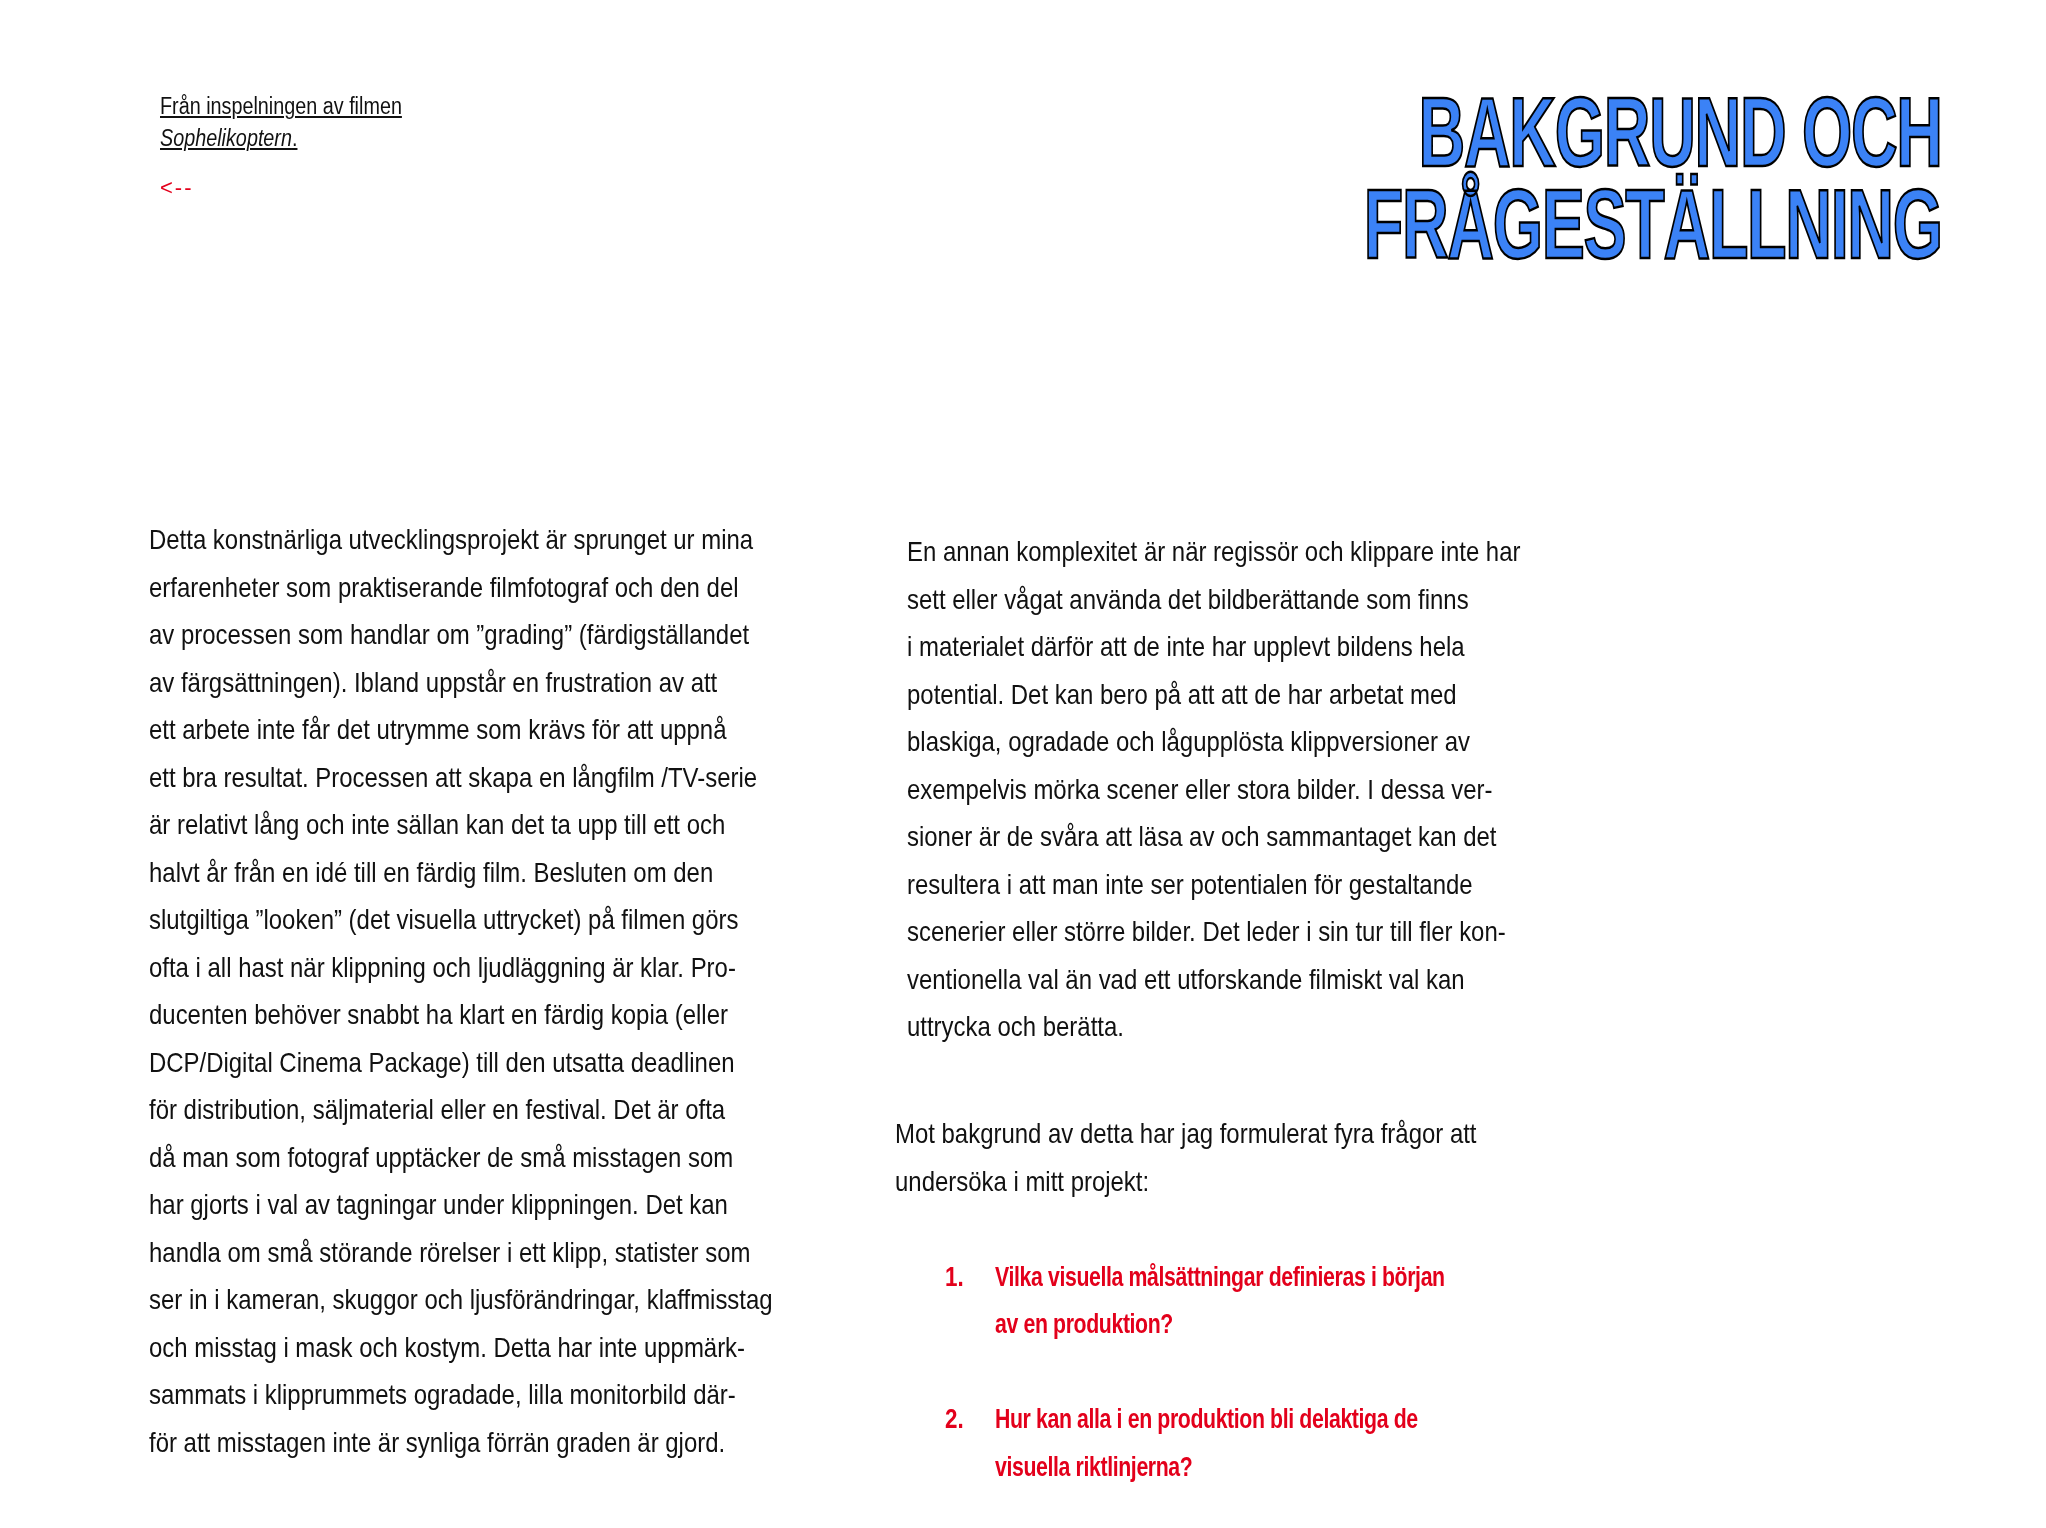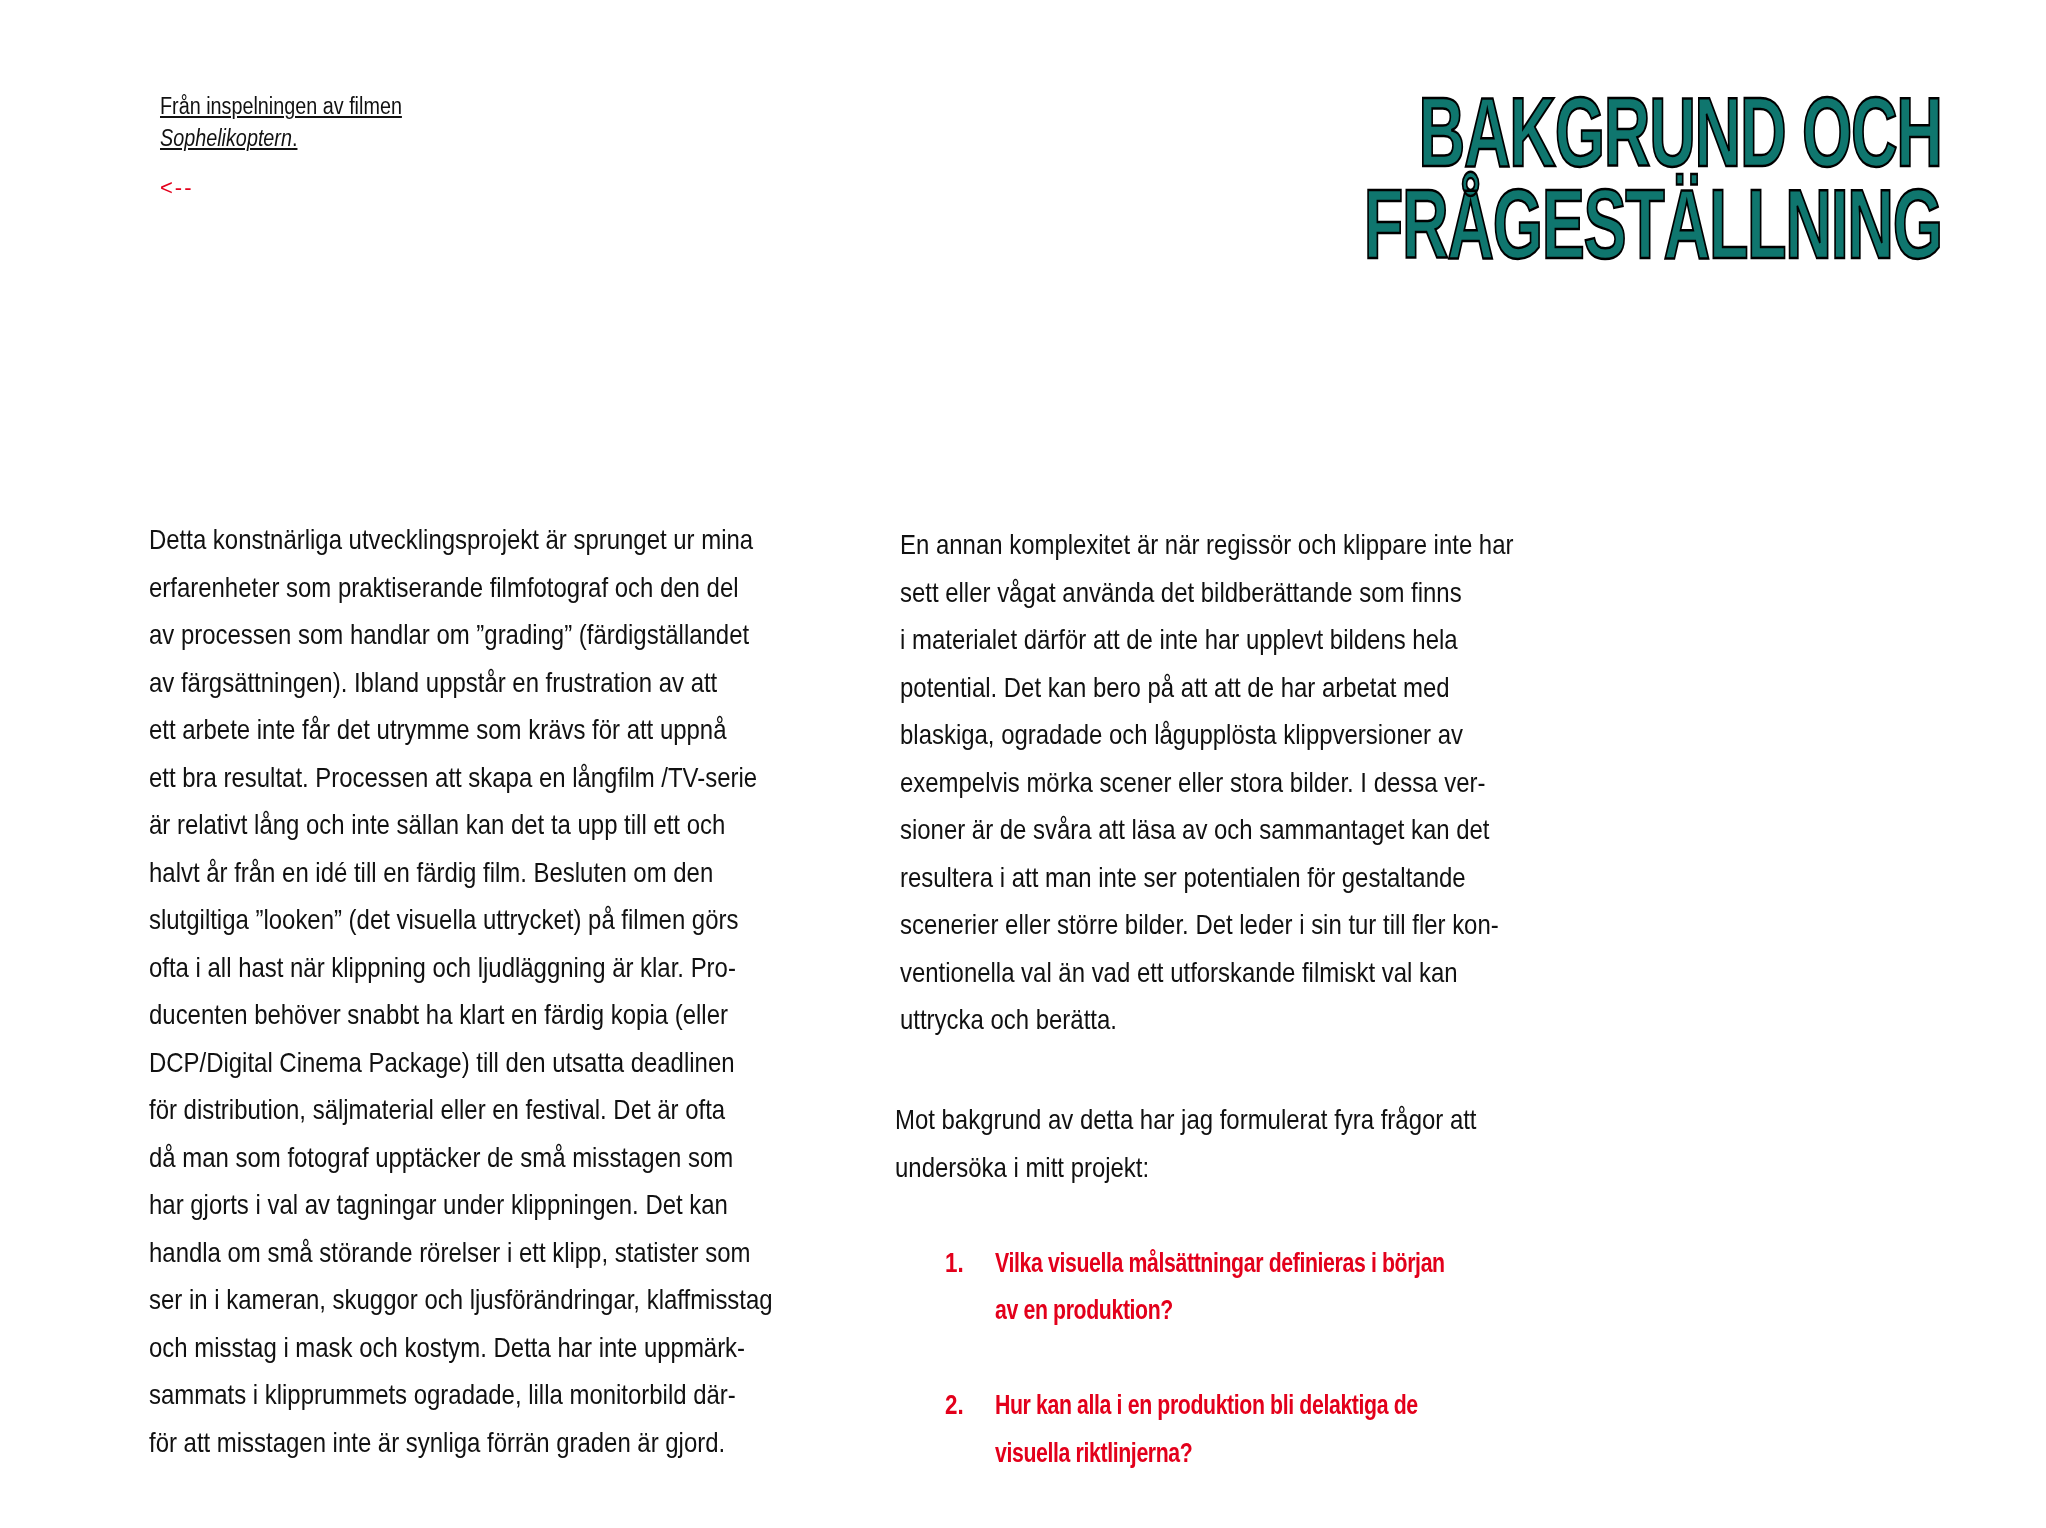--- a/index.html
+++ b/index.html
@@ -51,21 +51,21 @@
     .title {
       position: absolute;
       right: 104px;
       top: 86px;
       text-align: right;
       margin: 0;
       font-family: "Liberation Sans", sans-serif;
       font-weight: 900;
       font-size: 98px;
       line-height: 92px;
-      color: #0f766e;
+      color: #3b82f6;
       letter-spacing: -2px;
     }
     .title .tline {
       display: block;
       white-space: nowrap;
       transform: scaleX(0.66);
       transform-origin: right top;
       -webkit-text-stroke: 2.5px #000;
     }
 
@@ -151,21 +151,21 @@
     <span class="ln">har gjorts i val av tagningar under klippningen. Det kan</span>
     <span class="ln">handla om små störande rörelser i ett klipp, statister som</span>
     <span class="ln">ser in i kameran, skuggor och ljusförändringar, klaffmisstag</span>
     <span class="ln">och misstag i mask och kostym. Detta har inte uppmärk-</span>
     <span class="ln">sammats i klipprummets ogradade, lilla monitorbild där-</span>
     <span class="ln">för att misstagen inte är synliga förrän graden är gjord.</span>
   </p>
 </div>
 
 <div class="col col-right">
-  <p style="margin:5px">
+  <p style="margin:12px">
     <span class="ln">En annan komplexitet är när regissör och klippare inte har</span>
     <span class="ln">sett eller vågat använda det bildberättande som finns</span>
     <span class="ln">i materialet därför att de inte har upplevt bildens hela</span>
     <span class="ln">potential. Det kan bero på att att de har arbetat med</span>
     <span class="ln">blaskiga, ogradade och lågupplösta klippversioner av</span>
     <span class="ln">exempelvis mörka scener eller stora bilder. I dessa ver-</span>
     <span class="ln">sioner är de svåra att läsa av och sammantaget kan det</span>
     <span class="ln">resultera i att man inte ser potentialen för gestaltande</span>
     <span class="ln">scenerier eller större bilder. Det leder i sin tur till fler kon-</span>
     <span class="ln">ventionella val än vad ett utforskande filmiskt val kan</span>

